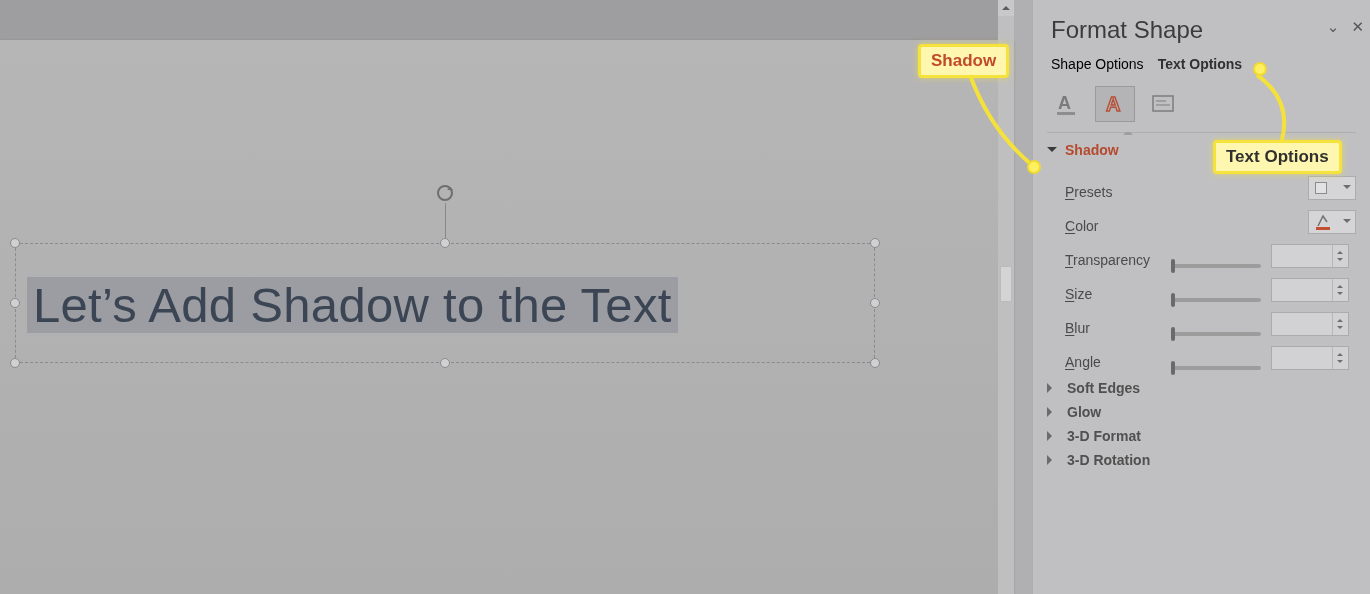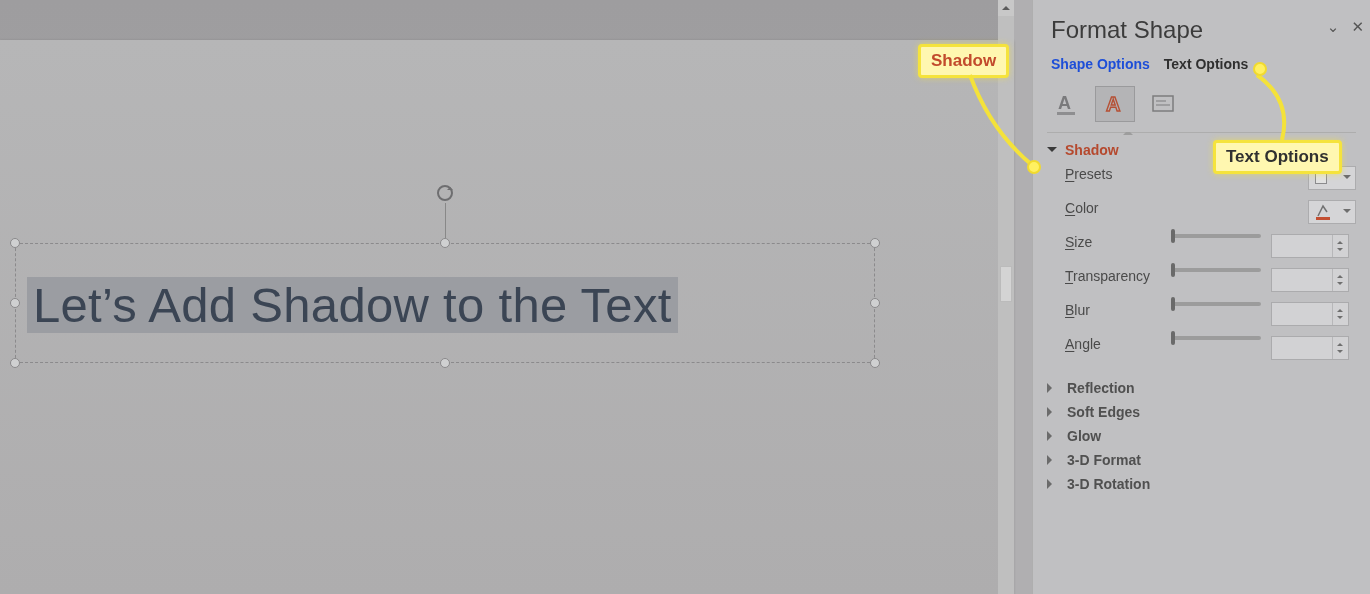--- a/index.html
+++ b/index.html
@@ -26,21 +26,21 @@
   .scroll-up::before { content:""; border:4px solid transparent; border-bottom-color:#5c5c5c; margin-top:-4px; }
   .scroll-thumb { position:absolute; left:2px; top:266px; width:12px; height:36px; background:#d4d4d4; border:1px solid #bbb; }
 
   
   .pane { position:absolute; right:0; top:0; width:338px; height:594px; background:#c0c0c2; border-left:1px solid #aeaeae; }
   .pane-title { font-size:24px; font-weight:400; color:#3c3c3c; padding:16px 18px 8px 18px; }
   .pane-controls { position:absolute; right:6px; top:18px; display:flex; gap:12px; }
   .pane-controls span { color:#555; font-size:15px; }
 
   .tabs { display:flex; gap:14px; padding:4px 18px 10px 18px; font-size:14px; }
-  .tab1 { color:#1d4ed8; font-weight:700; }
+  .tab1 { color:#000000; font-weight:400; }
   .tab2 { color:#303030; font-weight:700; }
 
   
   .iconrow { display:flex; gap:8px; padding:4px 14px 0 14px; align-items:center; }
   .iconbtn { width:40px; height:36px; display:flex; align-items:center; justify-content:center; border:1px solid transparent; }
   .iconbtn.sel { background:#b4b4b6; border-color:#9a9a9c; }
   .iconrow svg { display:block; }
 
   .section-sep { margin:6px 14px 0 14px; height:8px; position:relative; }
   .section-sep::before { content:""; position:absolute; left:0; right:0; top:4px; height:1px; background:#adadad; }
@@ -48,21 +48,21 @@
   .caret-up { position:absolute; left:76px; top:-3px; width:0;height:0;border:5px solid transparent;border-bottom-color:#9d9d9d; }
 
   .section { padding:6px 14px 2px 14px; }
   .sec-head { display:flex; align-items:center; gap:6px; font-size:14px; font-weight:700; cursor:pointer; }
   .tri-down { width:0;height:0;border:5px solid transparent;border-top-color:#3a3a3a; margin-top:3px; margin-right:2px; }
   .tri-right { width:0;height:0;border:5px solid transparent;border-left-color:#6b6b6b; margin-right:4px; }
   .sec-title-active { color:#b5492e; }
   .sec-title { color:#505050; }
 
   .rows { padding:8px 0 2px 18px; }
-  .row { display:flex; align-items:flex-start; height:34px; font-size:14px; color:#4a4a4a; }
+  .row { display:flex; align-items:flex-end; height:34px; font-size:14px; color:#4a4a4a; }
   .row .label { width:106px; }
   .row .underline { text-decoration: underline; text-decoration-thickness:1px; text-underline-offset:2px; }
   .slider { flex:0 0 90px; height:4px; background:#9c9c9c; position:relative; margin-right:10px; border-radius:2px; }
   .slider .knob { position:absolute; left:0; top:-5px; width:4px; height:14px; background:#6a6a6a; border-radius:2px; }
   .numbox { width:78px; height:24px; background:#d2d2d4; border:1px solid #ababad; position:relative; }
   .spin { position:absolute; right:0; top:0; width:16px; height:100%; border-left:1px solid #b7b7b9; }
   .spin::before, .spin::after { content:""; position:absolute; left:4px; width:0;height:0;border:3px solid transparent; }
   .spin::before { top:3px; border-bottom-color:#6f6f6f; }
   .spin::after { bottom:3px; border-top-color:#6f6f6f; }
   .dropbtn { width:48px; height:24px; background:#d5d5d7; border:1px solid #acacae; position:relative; margin-left:auto; }
@@ -165,64 +165,58 @@
         <span class="label"><span class="underline">C</span>olor</span>
         <div class="colorbtn">
           <svg width="18" height="18">
               <path d="M4 13 L9 3 L13 9" fill="none" stroke="#727272" stroke-width="1.5"></path>
               <rect x="2" y="14" width="14" height="3" fill="#c34f32"></rect>
             </svg>
           <div class="dd"></div>
         </div>
       </div>
       <div class="row">
+        <span class="label"><span class="underline">T</span>ransparency</span>
+        <div class="slider">
+            <div class="knob"></div>
+          </div>
+        <div class="numbox">
+            <div class="spin"></div>
+          </div>
+      </div>
+      <div class="row">
         <span class="label"><span class="underline">S</span>ize</span>
         <div class="slider">
             <div class="knob"></div>
           </div>
         <div class="numbox">
             <div class="spin"></div>
           </div>
       </div>
       <div class="row">
-        <span class="label"><span class="underline">T</span>ransparency</span>
-        <div class="slider">
-            <div class="knob"></div>
-          </div>
-        <div class="numbox">
-            <div class="spin"></div>
-          </div>
-      </div>
-      <div class="row">
         <span class="label"><span class="underline">B</span>lur</span>
         <div class="slider">
             <div class="knob"></div>
           </div>
         <div class="numbox">
             <div class="spin"></div>
           </div>
       </div>
       <div class="row">
         <span class="label"><span class="underline">A</span>ngle</span>
         <div class="slider">
             <div class="knob"></div>
           </div>
         <div class="numbox">
             <div class="spin"></div>
           </div>
       </div>
     </div>
   </div>
 
-  <div class="section">
-      <div class="sec-head">
-        <span class="tri-right"></span>
-        <span class="sec-title">Reflection</span>
-      </div>
-    </div>
   <div class="section">
       <div class="sec-head">
         <span class="tri-right"></span>
         <span class="sec-title">Soft Edges</span>
       </div>
     </div>
   <div class="section">
       <div class="sec-head">
         <span class="tri-right"></span>
         <span class="sec-title">Glow</span>

